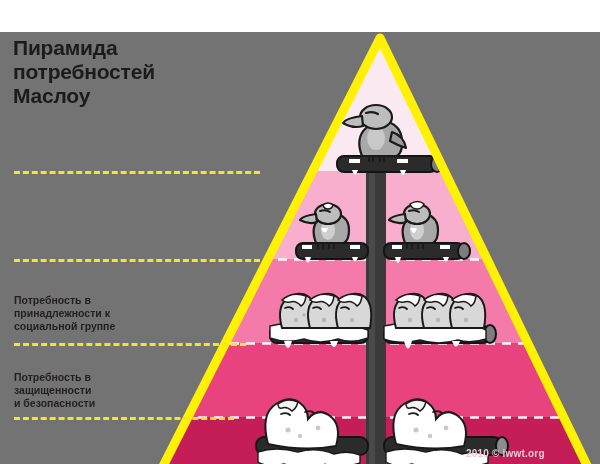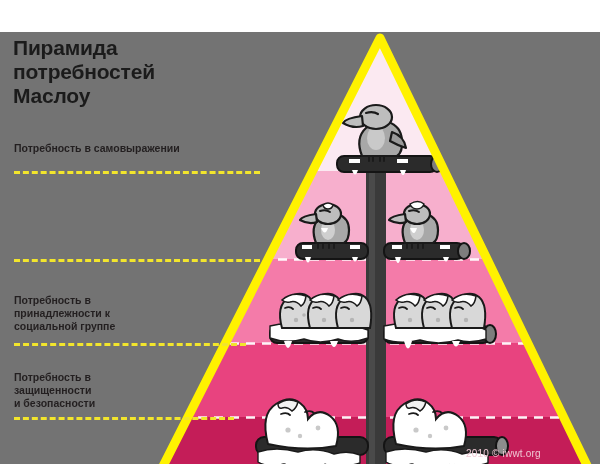--- a/index.html
+++ b/index.html
@@ -65,21 +65,21 @@
     height: 464px;
     pointer-events: none;
   }
 
   
   #copyright {
     position: absolute;
     left: 466px;
     top: 416px;
     font-size: 10px;
-    font-weight: normal;
+    font-weight: bold;
     color: #efc8d4;
     letter-spacing: 0.2px;
     text-align: right;
   }
 </style>
 </head>
 <body>
 
 <div id="stage" style="background: #737373; margin-top: 32px;">
 
@@ -266,21 +266,20 @@
       </g>
 
       <polygon id="triOutline" points="380,6 595,450 155,450" fill="none" stroke-linejoin="round" stroke="#fff200" stroke-width="9"></polygon>
     </svg>
   </div>
 
   <div id="title" style="color: rgb(27, 27, 27);">Пирамида
 потребностей
 Маслоу</div>
 
-  <div class="level-label" id="label-1" style="top: 110px; color: rgb(35, 31, 32);">Потребность в самовыражении</div>
   <div class="level-label" id="label-3" style="top: 262px; color: rgb(35, 31, 32);">Потребность в
 принадлежности к
 социальной группе</div>
   <div class="level-label" id="label-4" style="top: 339px; color: rgb(35, 31, 32);">Потребность в
 защищенности
 и безопасности</div>
 
   <div class="divider" id="div-1" style="top: 139px; width: 246px; border-top-color: rgb(242, 229, 44);"></div>
   <div class="divider" id="div-2" style="top: 227px; width: 246px; border-top-color: rgb(242, 229, 44);"></div>
   <div class="divider" id="div-3" style="top: 311px; width: 232px; border-top-color: rgb(242, 229, 44);"></div>

